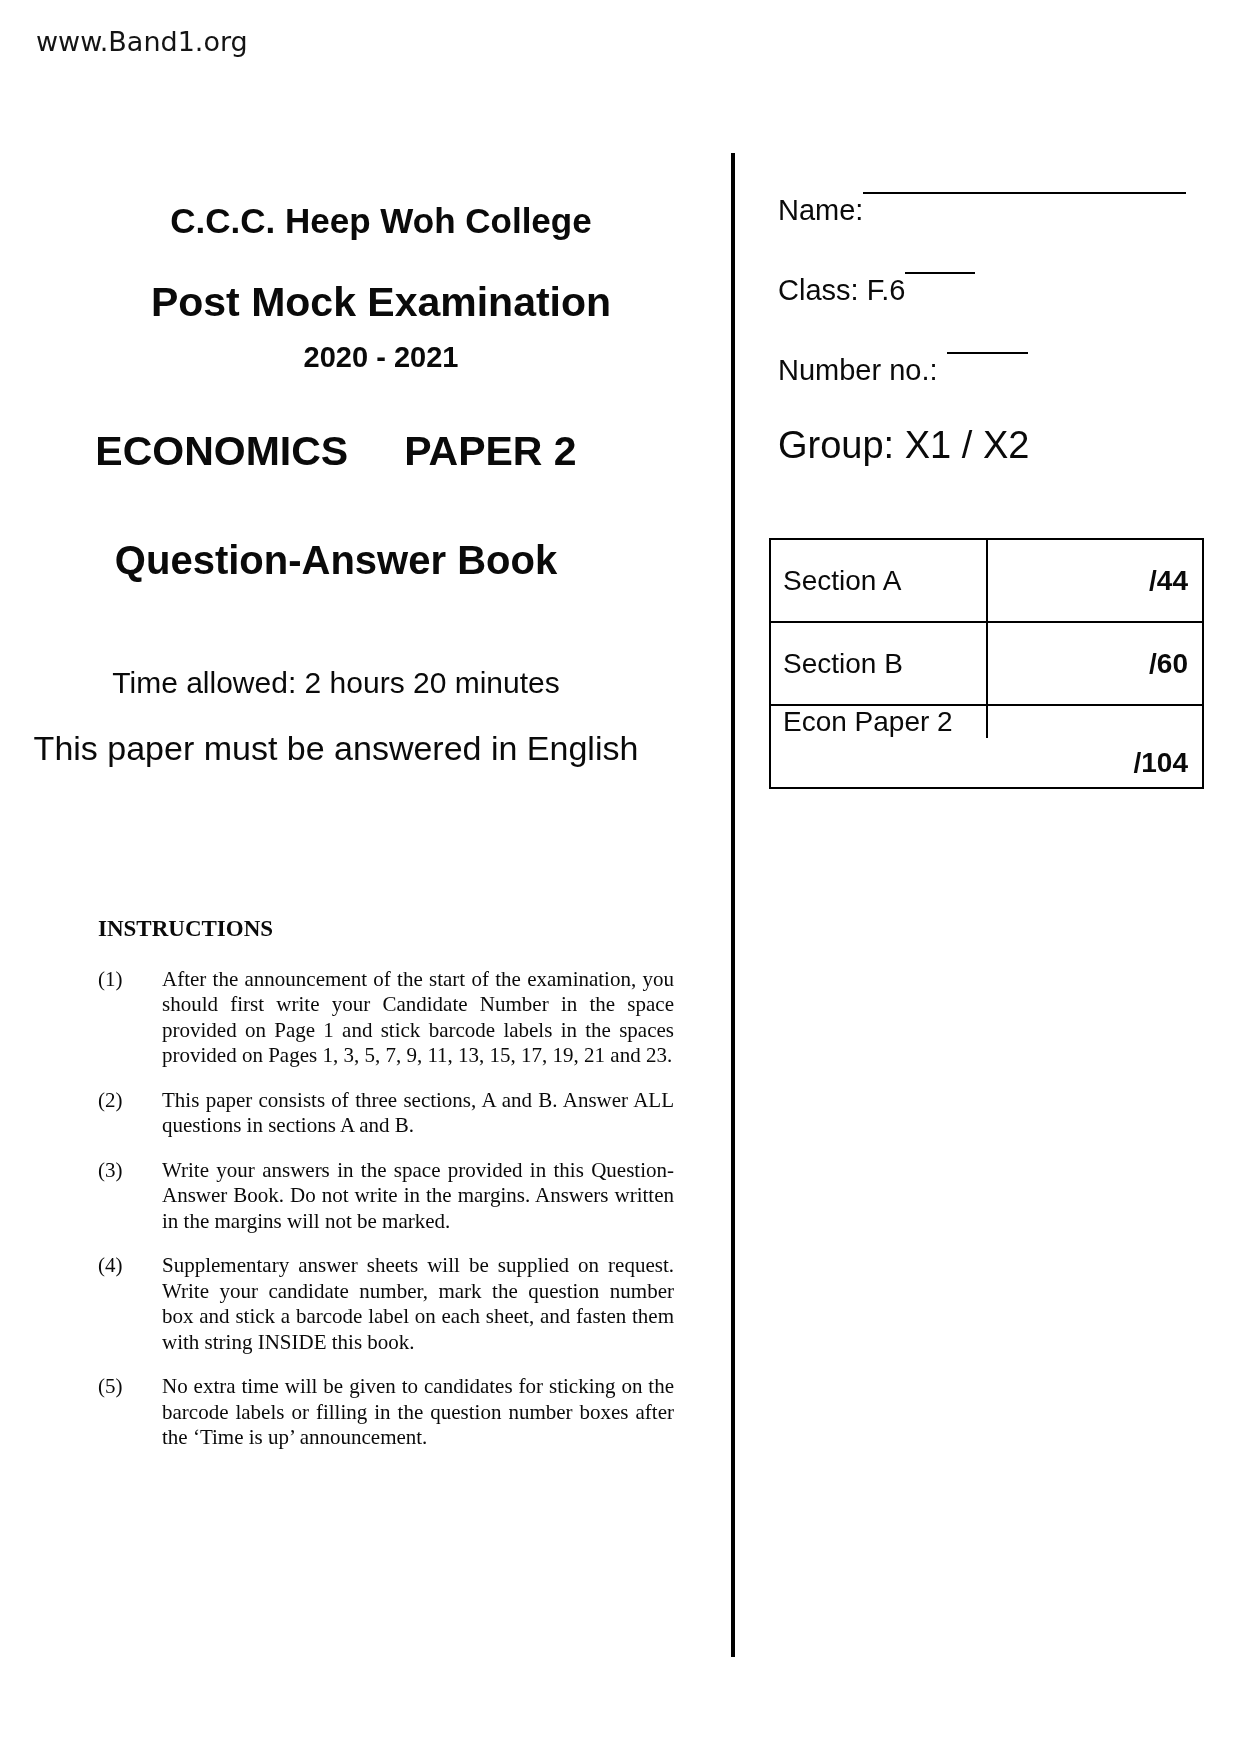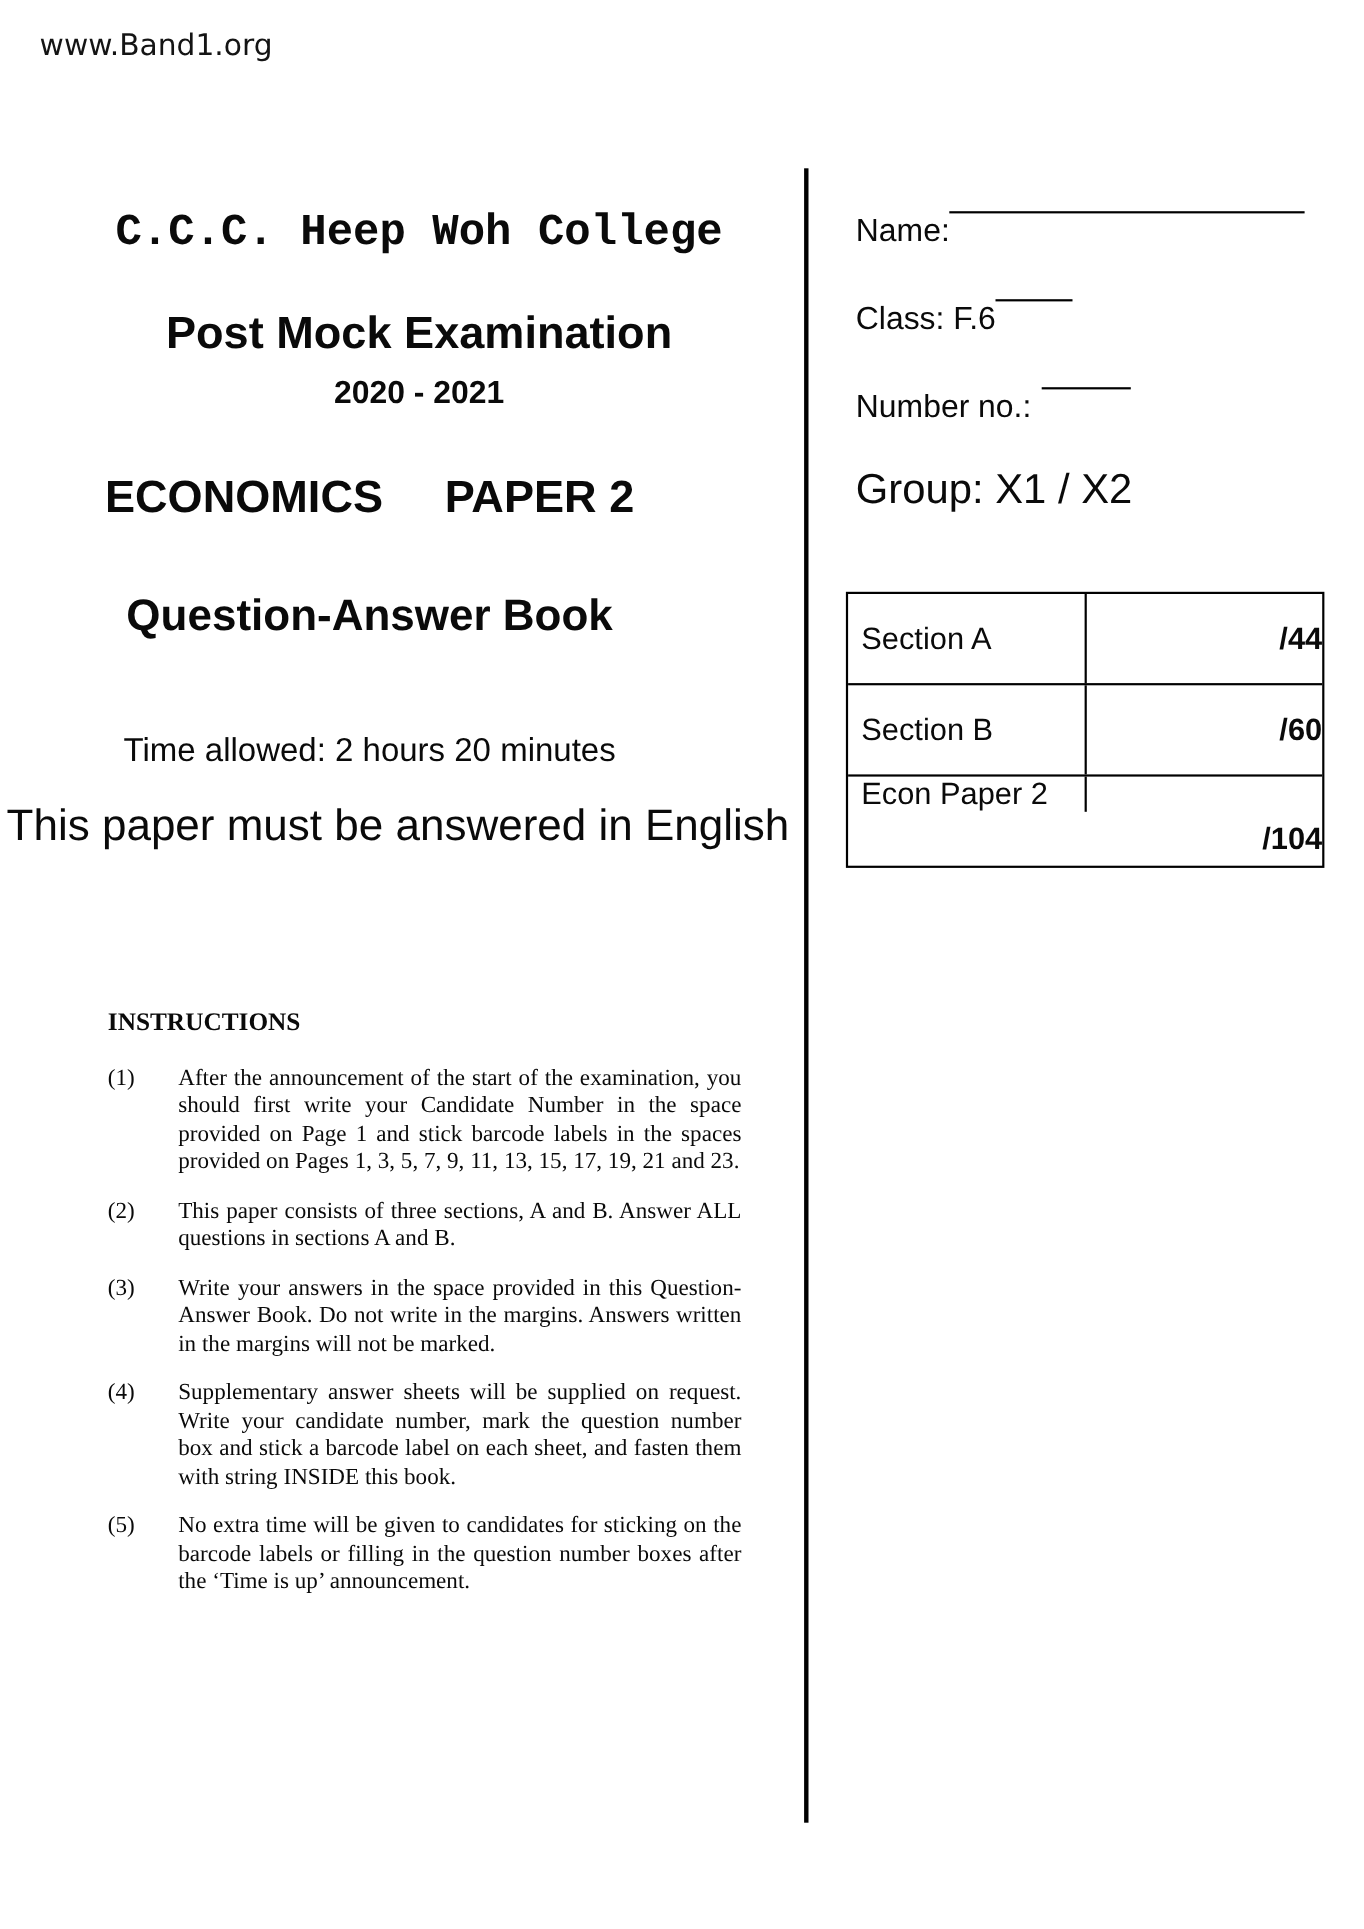--- a/index.html
+++ b/index.html
@@ -25,27 +25,27 @@
   .divider {
     left:731px; top:153px;
     width:4px; height:1504px;
     background:#000;
   }
 
   
   .tline {text-align:center; white-space:nowrap;}
   .grpA {left:51px; width:660px;}
   .grpB {left:6px;  width:660px;}
-  .t-school {top:190px; font-size:40px; font-weight:bold;font-family:Liberation Mono, monospace;}
+  .t-school {top:201px; font-size:35px; font-weight:bold;}
   .t-exam   {top:279px; font-size:41px; font-weight:bold;}
   .t-year   {top:341px; font-size:29px; font-weight:bold;}
   .t-subject{top:428px; font-size:41px; font-weight:bold; display:flex; justify-content:center; gap:56px;}
   .t-book   {top:538px; font-size:40px; font-weight:bold;}
   .t-time   {top:666px; font-size:30px;}
-  .t-lang   {top:729px; font-size:40px;}
+  .t-lang   {top:729px; font-size:34px;}
 
   
   .fill-row {display:flex; align-items:flex-start; font-size:29px; line-height:36px; white-space:nowrap;}
   .blank {display:inline-block; border-bottom:2px solid #000; margin-bottom:4px;}
   .r-name    {left:778px; top:192px; width:408px;}
   .r-name .blank {flex:1;}
   .r-class   {left:778px; top:272px;}
   .r-class .blank {width:70px;}
   .r-classno {left:778px; top:352px;}
   .r-classno .blank {width:81px; margin-left:9px;}
@@ -62,21 +62,21 @@
     display:flex; align-items:center; padding-left:12px;
   }
   .mt-row {display:flex; height:81px; border-bottom:2px solid #000;}
   .mt-row.last {border-bottom:none;flex-direction:column;}
   .mt-label {
     width:203px; border-right:2px solid #000;
     display:flex; align-items:center; padding-left:12px;
   }
   .mt-marks {
     flex:1; display:flex; align-items:center; justify-content:flex-end;
-    font-weight:bold;border-radius:16px;
+    padding-right:14px; font-weight:bold;border-radius:16px;
   }
 
   
   .instructions {
     left:98px; top:916px; width:576px;
     font-family:"Liberation Serif", serif;
     font-size:21px; line-height:25.5px;
     color:#0a0a0a;
   }
   .inst-title {font-weight:bold; font-size:23px; margin-bottom:25px;}

